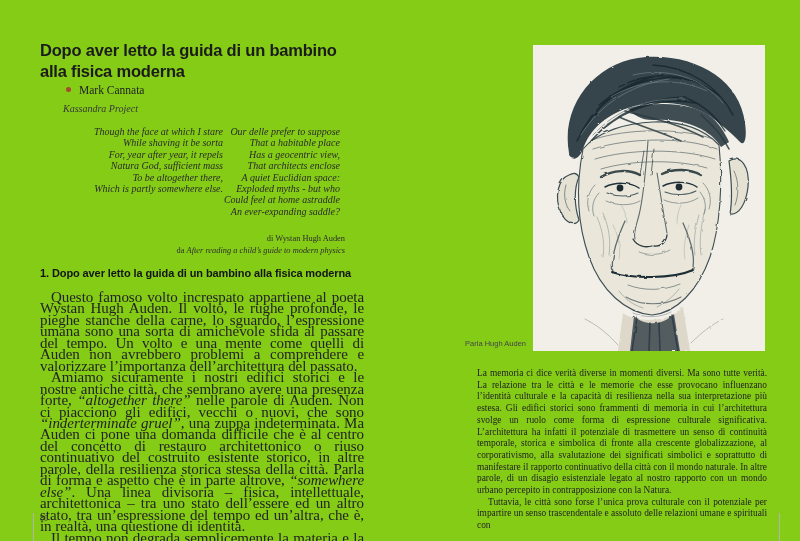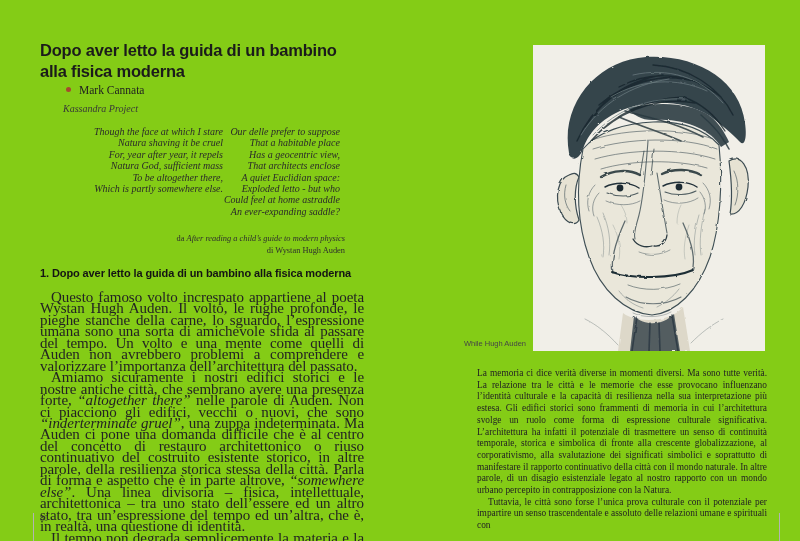--- a/index.html
+++ b/index.html
@@ -65,41 +65,41 @@
     </div>
 
   <div id="author-row" class="abs">
     <span id="author-bullet" style="background: rgb(166, 73, 47);"></span><span>Mark Cannata</span>
   </div>
 
   <div id="affiliation" class="abs">Kassandra Project</div>
 
   <div id="poem-left" class="abs poem-col">
       <div>Though the face at which I stare</div>
-      <div>Natura shaving it be cruel</div>
+      <div>While shaving it be sorta</div>
       <div>For, year after year, it repels</div>
       <div>Natura God, sufficient mass</div>
       <div>To be altogether there,</div>
       <div>Which is partly somewhere else.</div>
     </div>
 
   <div id="poem-right" class="abs poem-col">
       <div>Our delle prefer to suppose</div>
       <div>That a habitable place</div>
       <div>Has a geocentric view,</div>
       <div>That architects enclose</div>
       <div>A quiet Euclidian space:</div>
-      <div>Exploded letto - but who</div>
+      <div>Exploded myths - but who</div>
       <div>Could feel at home astraddle</div>
       <div>An ever-expanding saddle?</div>
     </div>
 
   <div id="poem-source" class="abs">
+    <div>di Wystan Hugh Auden</div>
     <div><span>da </span><i>After reading a child’s guide to modern physics</i></div>
-    <div>di Wystan Hugh Auden</div>
   </div>
 
   <div id="section-heading" class="abs">1. Dopo aver letto la guida di un bambino alla fisica moderna</div>
 
   <div id="body-left" class="abs bodycol">
       <p class="ind"><span>Questo famoso volto increspato appartiene al poeta Wystan Hugh Auden. Il volto, le rughe profonde, le pieghe stanche della carne, lo sguardo, l’espressione umana sono una sorta di amichevole sfida al passare del tempo. Un volto e una mente come quelli di Auden non avrebbero problemi a comprendere e valorizzare l’importanza dell’architettura del passato.</span></p>
       <p class="ind"><span>Amiamo sicuramente i nostri edifici storici e le nostre antiche città, che sembrano avere una presenza forte, </span><i>“altogether there”</i><span> nelle parole di Auden. Non ci piacciono gli edifici, vecchi o nuovi, che sono </span><i>“inderterminate gruel”</i><span>, una zuppa indeterminata. Ma Auden ci pone una domanda difficile che è al centro del concetto di restauro architettonico o riuso continuativo del costruito esistente storico, in altre parole, della resilienza storica stessa della città. Parla di forma e aspetto che è in parte altrove, </span><i>“somewhere else”</i><span>. Una linea divisoria – fisica, intellettuale, architettonica – tra uno stato dell’essere ed un altro stato, tra un’espressione del tempo ed un’altra, che è, in realtà, una questione di identità.</span></p>
       <p class="ind"><span>Il tempo non degrada semplicemente la materia e la memoria. Il tempo li trasmuta in diverse condizioni di percezione e di significato. E anche se il tempo non mutasse le città, anche se restassero perfettamente le stesse, non le ricorderemmo mai esattamente come le abbiamo vissute per la prima volta dieci, venti o trenta anni prima. I nostri sensi, le nostre emozioni e le nostre identità cambiano nel tempo.</span></p>
     </div>
 
@@ -158,21 +158,21 @@
         <path d="M95,240 C110,246 131,246 147,239" stroke="#46565c" stroke-width="1" fill="none" opacity="0.6"></path>
         <path d="M93,252 C108,261 132,261 148,252" stroke="#3c4c52" stroke-width="1.1" fill="none" opacity="0.7"></path>
 
         <path d="M64,172 C70,186 72,200 70,212 M70,168 C76,182 78,196 76,210 M166,170 C162,184 160,198 162,210 M172,164 C168,180 166,196 168,210" stroke="#55656a" stroke-width="0.8" fill="none" opacity="0.45"></path>
         <path d="M80,180 C86,192 88,204 86,214 M156,180 C152,192 150,204 152,214 M88,160 C92,166 94,172 94,178 M148,160 C145,166 144,172 144,178" stroke="#55656a" stroke-width="0.7" fill="none" opacity="0.35"></path>
         <path d="M86,246 C92,254 100,260 110,263 M146,244 C140,252 132,258 124,262 M100,268 C110,273 128,273 138,267" stroke="#55656a" stroke-width="0.8" fill="none" opacity="0.5"></path>
       </g>
     </svg>
   </div>
 
-  <div id="figure-caption" class="abs">While Hugh Auden</div>
+  <div id="figure-caption" class="abs">Parla Hugh Auden</div>
 
   <div id="body-right" class="abs bodycol">
       <p><span>La memoria ci dice verità diverse in momenti diversi. Ma sono tutte verità. La relazione tra le città e le memorie che esse provocano influenzano l’identità culturale e la capacità di resilienza nella sua interpretazione più estesa. Gli edifici storici sono frammenti di memoria in cui l’architettura svolge un ruolo come forma di espressione culturale significativa. L’architettura ha infatti il potenziale di trasmettere un senso di continuità temporale, storica e simbolica di fronte alla crescente globalizzazione, al corporativismo, alla svalutazione dei significati simbolici e soprattutto di manifestare il rapporto continuativo della città con il mondo naturale. In altre parole, di un disagio esistenziale legato al nostro rapporto con un mondo urbano percepito in contrapposizione con la Natura.</span></p>
       <p class="ind"><span>Tuttavia, le città sono forse l’unica prova culturale con il potenziale per impartire un senso trascendentale e assoluto delle relazioni umane e spirituali con</span></p>
     </div>
 
   <div id="folio-right" class="abs folio">62</div>
   <div id="folio-rule-right" class="abs folio-rule"></div>
 
 </div>

